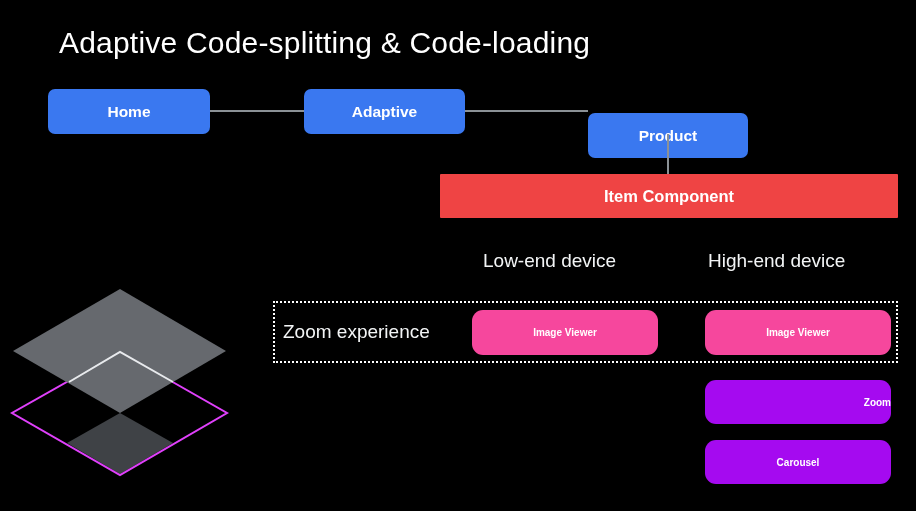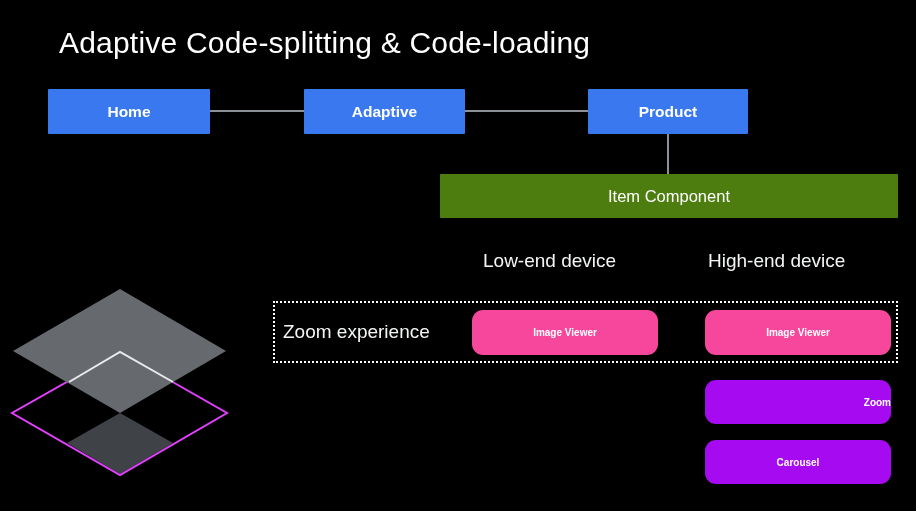--- a/index.html
+++ b/index.html
@@ -7,33 +7,33 @@
     position:relative;width:916px;height:511px;background:#000;
     overflow:hidden;font-family:"Liberation Sans",sans-serif;
   }
   .title{
     position:absolute;left:59px;top:26px;
     font-size:30px;font-weight:400;letter-spacing:.2px;color:#fff;white-space:nowrap;
   }
   .route-node{
     position:absolute;top:89px;height:45px;background:#3A78F0;
     display:flex;align-items:center;justify-content:center;
-    color:#fff;font-weight:bold;font-size:15.5px;border-radius:1px;
+    color:#fff;font-weight:bold;font-size:15.5px;border-radius:7px;
   }
   .node-home{left:48px;width:162px;}
   .node-products{left:304px;width:161px;}
-  .node-product{left:588px;width:160px;}
+  .node-product{left:588px;width:160px;margin-top:24px;}
   .connector{position:absolute;background:#8B9196;}
   .hline1{left:210px;top:110px;width:94px;height:2px;}
   .hline2{left:465px;top:110px;width:123px;height:2px;}
   .vline{left:667px;top:134px;width:2px;height:40px;}
   .item-component{
-    position:absolute;left:440px;top:174px;width:458px;height:44px;background:#4d7c0f;
+    position:absolute;left:440px;top:174px;width:458px;height:44px;background:#ef4444;
     display:flex;align-items:center;justify-content:center;
-    color:#fff;font-weight:normal;font-size:16.5px;border-radius:1px;
+    color:#fff;font-weight:bold;font-size:16.5px;border-radius:1px;
   }
   .device-label{
     position:absolute;top:250px;color:#F3F5F6;font-size:19px;font-weight:500;white-space:nowrap;
   }
   .low-label{left:483px;}
   .high-label{left:708px;}
   .core-box{
     position:absolute;left:273px;top:301px;width:621px;height:58px;
     border:2px dotted #fff;
   }

